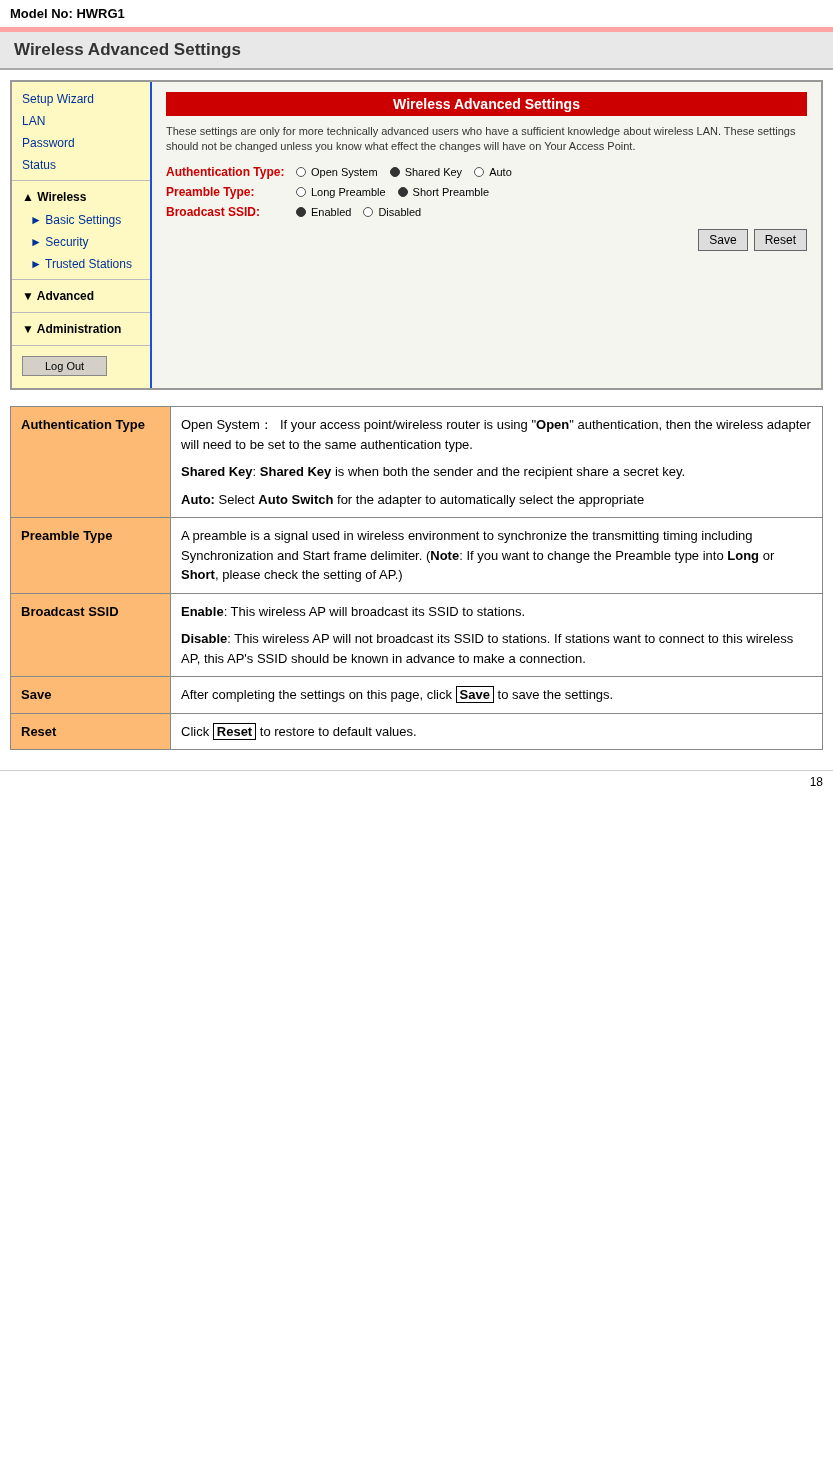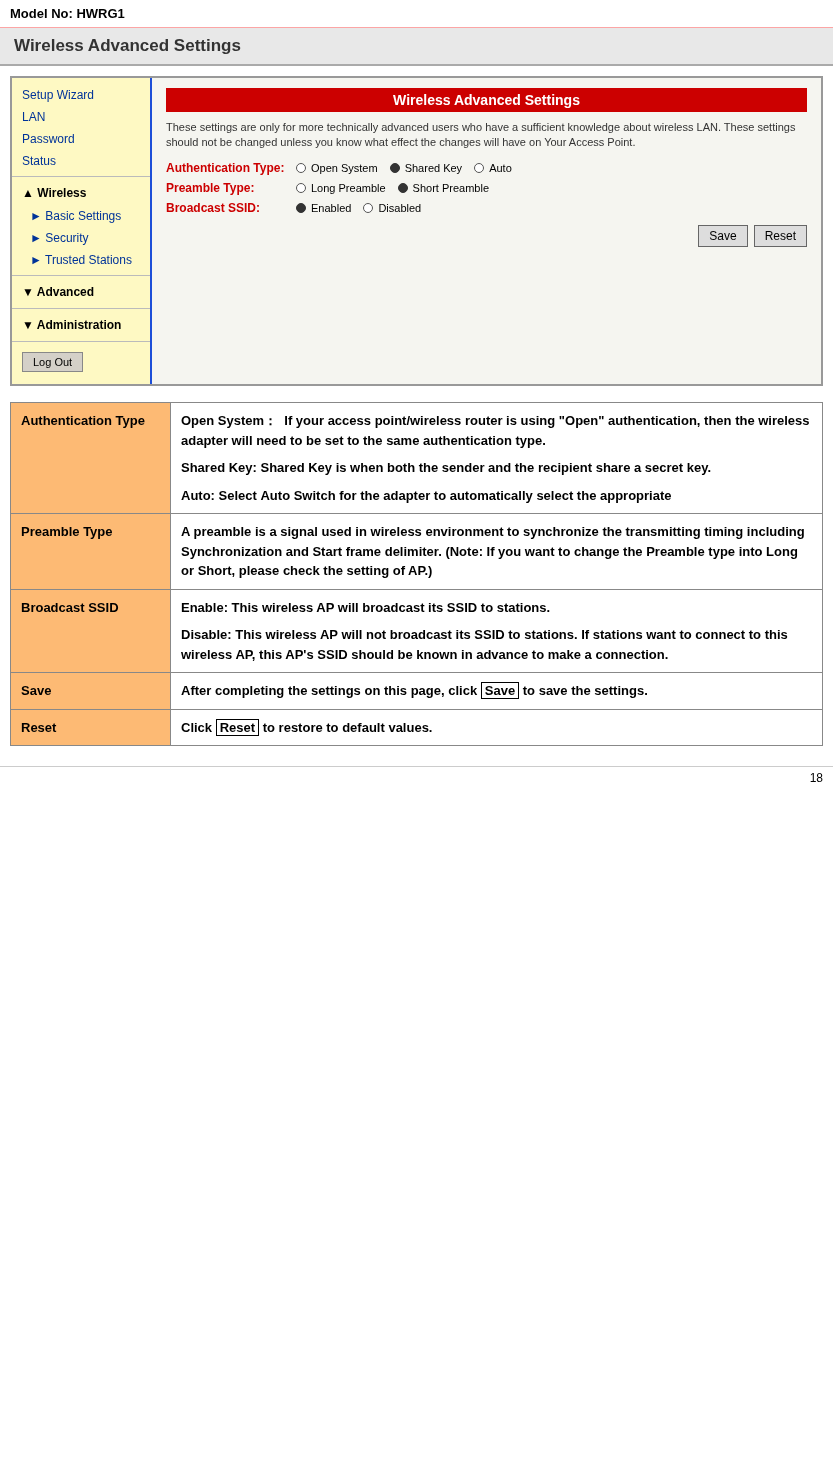--- a/index.html
+++ b/index.html
@@ -9,21 +9,21 @@
       background: #fff;
       color: #000;
       width: 833px;
       min-height: 1468px;
     }
 
     .page-header {
       padding: 6px 10px;
       font-size: 13px;
       font-weight: bold;
-      border-bottom: 1px solid #fca5a5;
+      border-bottom: 5px solid #fca5a5;
     }
 
     .section-title {
       background: #e8e8e8;
       border-bottom: 2px solid #aaa;
       padding: 8px 14px;
       font-size: 17px;
       font-weight: bold;
       color: #333;
       margin-bottom: 10px;
@@ -170,42 +170,41 @@
       vertical-align: top;
     }
 
     .desc-table .def-cell {
       font-size: 13px;
       background: #fff;
     }
 
     .def-cell p {
       margin-bottom: 8px;
-      font-weight: bold;
     }
     .def-cell p:last-child { margin-bottom: 0; }
     .underline-box {
       display: inline;
       border: 1px solid #000;
       padding: 0 3px;
     }
 
     .page-number {
       text-align: right;
       font-size: 12px;
       padding: 4px 10px;
       border-top: 1px solid #ccc;
       margin-top: auto;
     }
 
     .log-out-btn {
       display: inline-block;
       border: 1px solid #888;
       background: #d4d0c8;
-      padding: 3px 10px;
+      padding: 3px 22px;
       font-size: 11px;
       cursor: pointer;
       margin: 6px 10px;
     }
   </style>
 </head>
 <body>
 
 <div class="page-header">Model No: HWRG1</div>
 

